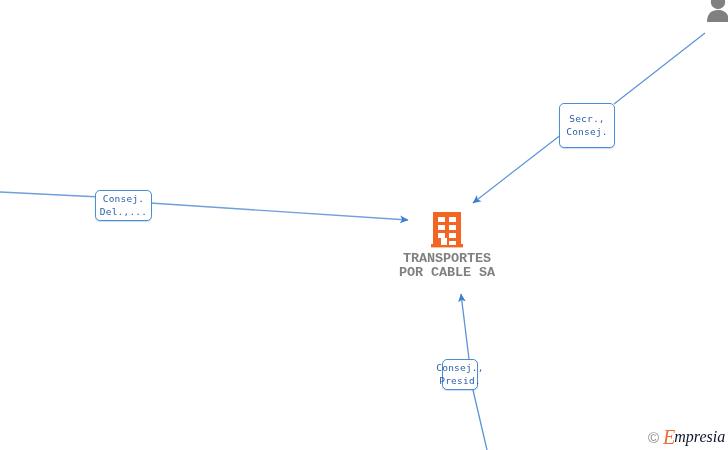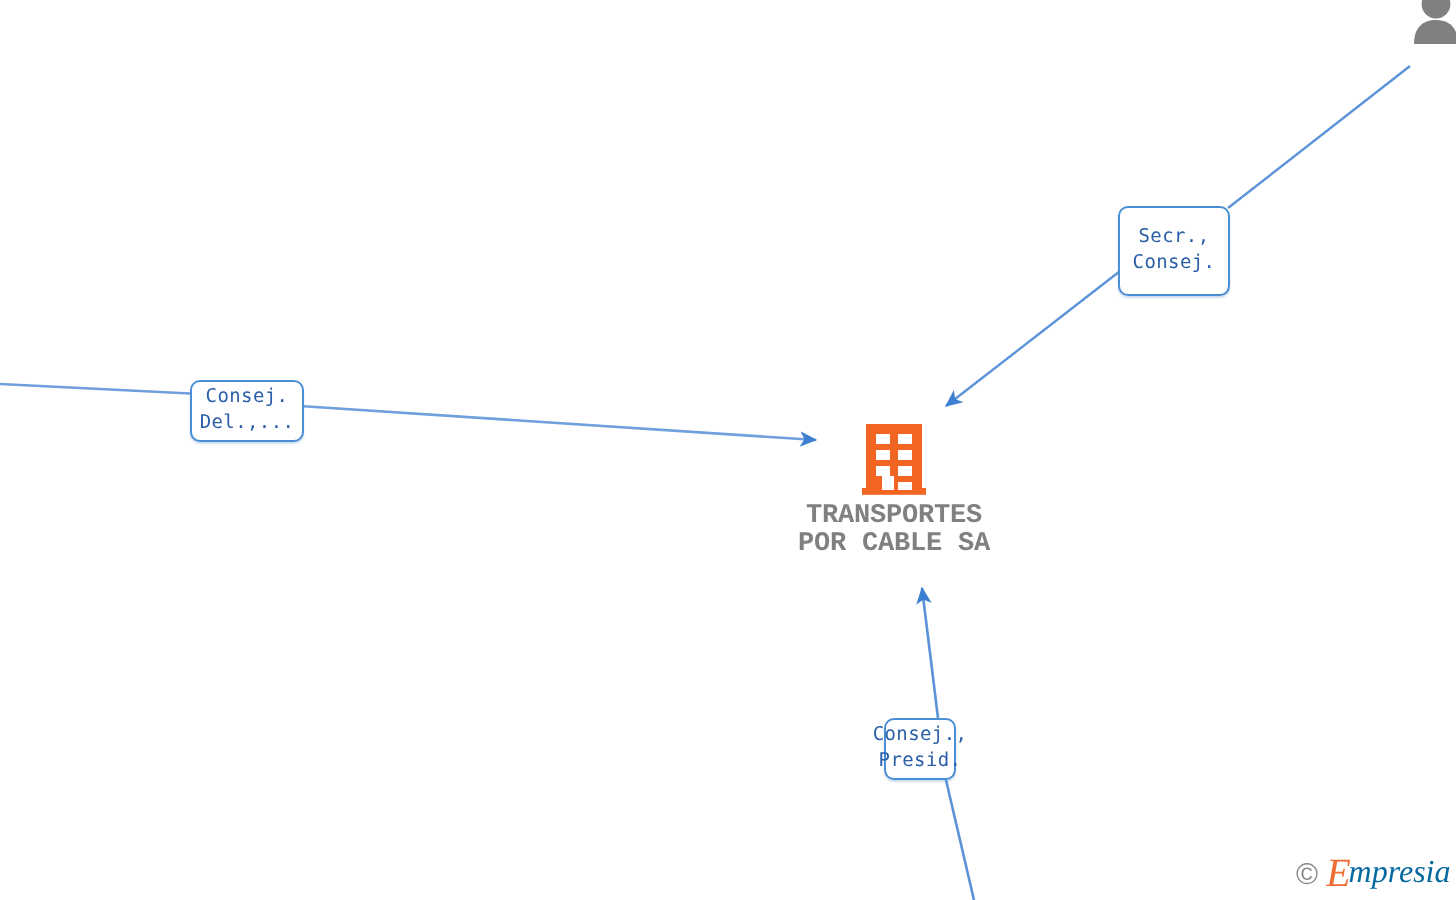--- a/index.html
+++ b/index.html
@@ -107,21 +107,21 @@
     font-style: italic;
     font-size: 20px;
     color: #ef6c33;
     line-height: 18px;
     margin-right: -1px;
   }
   .wm-rest {
     font-family: "Liberation Serif", serif;
     font-style: italic;
     font-size: 16px;
-    color: #0369a1;
+    color: #0f172a;
     line-height: 18px;
   }
 </style>
 </head>
 <body>
 
 <div id="canvas">
 
   <svg id="edges" viewBox="0 0 728 450" width="728" height="450">
     <defs>

